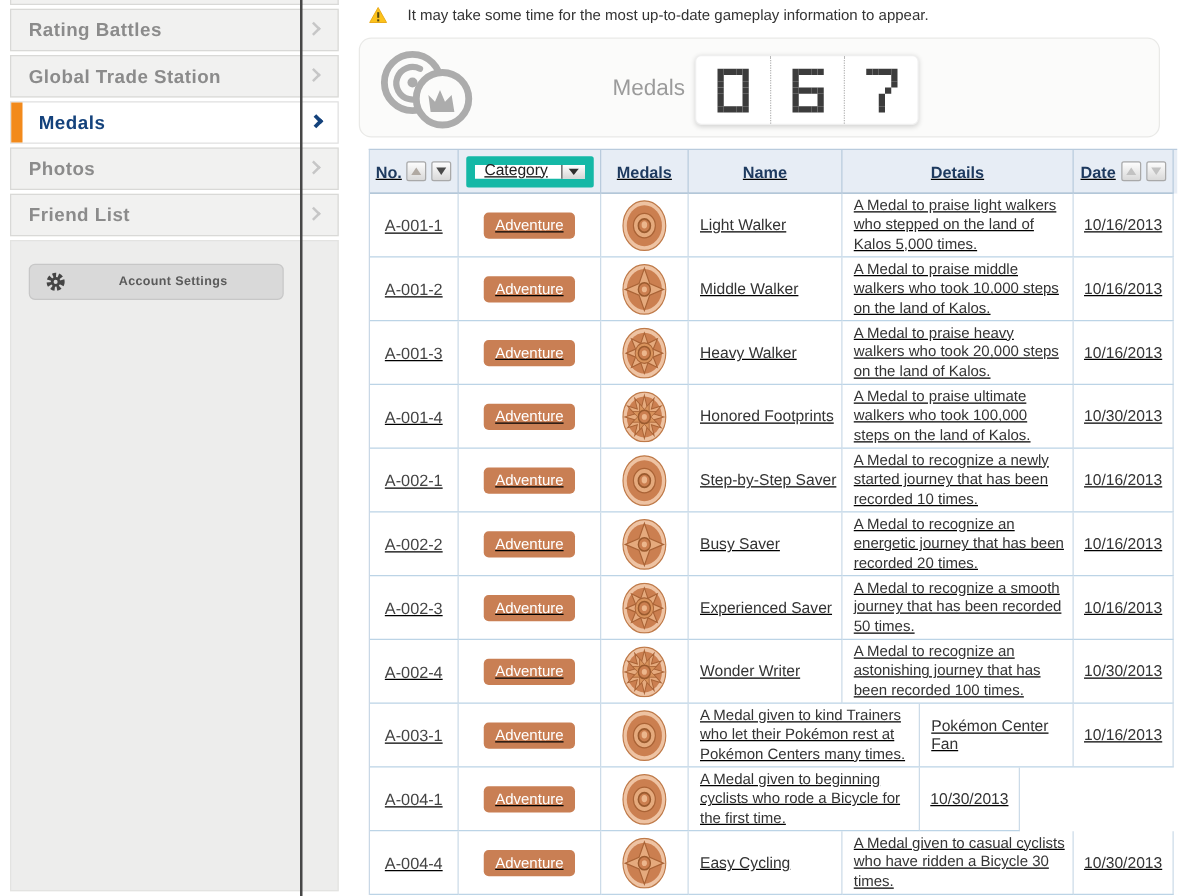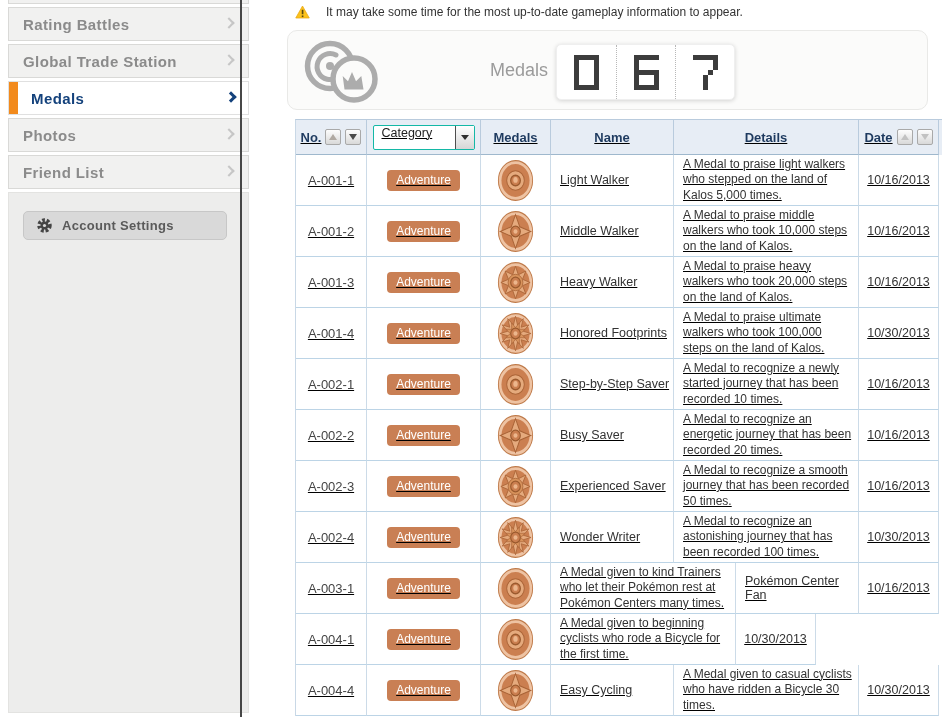--- a/index.html
+++ b/index.html
@@ -1,35 +1,35 @@
 <!DOCTYPE html>
 <html><head>
 <meta charset="utf-8">
 <style>
   * { margin:0; padding:0; box-sizing:border-box; }
   html,body { background:#fff; }
   body { font-family:"Liberation Sans", sans-serif; }
   .stage { position:relative; width:942px; height:717px; background:#fff; overflow:hidden; }
 
   
-  .sidebar { position:absolute; left:8px; top:0; width:241px; }
+  .sidebar { position:absolute; left:8px; top:0; width:263px; }
   .side-stub { height:4px; background:#f1f1f0; border:1px solid #d9d9d7; border-top:none; margin-bottom:3px; }
   .side-item { position:relative; height:34px; margin-bottom:3px; background:#f1f1f0;
                border:1px solid #d9d9d7; display:flex; align-items:center; cursor:pointer; }
   .side-label { padding-left:14px; font-size:15px; font-weight:bold; color:#8b8b8b; letter-spacing:.4px; }
   .chev { position:absolute; right:15px; top:50%; width:8px; height:8px; margin-top:-5px;
           border-top:2px solid #c6c6c6; border-right:2px solid #c6c6c6; transform:rotate(45deg); }
   .side-item.active { background:#fff; border-color:#e0e0e0; }
   .side-item.active .side-label { color:#14427c; padding-left:22px; }
   .side-item.active .bar { position:absolute; left:0; top:0; bottom:0; width:9px; background:#f28a1c; }
   .side-item.active .chev { border-color:#14427c; border-width:3px; right:13px; }
   .side-footer { background:#ededec; border:1px solid #e3e3e1; height:521px; padding-top:18px; }
   .account-btn { display:flex; align-items:center; gap:9px; margin-left:14px; width:204px; height:29px;
                  background:#d9d9d9; border:1px solid #c7c7c7; border-radius:5px; padding-left:12px; cursor:pointer; }
-  .account-btn span { font-size:13px; font-weight:bold; color:#5a5a5a; letter-spacing:.3px; }
+  .account-btn span { font-size:10px; font-weight:bold; color:#5a5a5a; letter-spacing:.3px;margin-left:33px; }
 
   .v-divider { position:absolute; left:240px; top:0; width:2px; height:717px; background:#474747; }
 
   
   .notice { position:absolute; left:295px; top:5px; display:flex; align-items:center; gap:16px; }
   .notice span { font-size:12px; color:#333; }
 
   .summary { position:absolute; left:287px; top:30px; width:641px; height:80px;
              background:#fbfbfa; border:1px solid #e9e9e7; border-radius:10px; }
   .summary-icon { position:absolute; left:13px; top:7px; }
@@ -62,22 +62,22 @@
   .cell-date { font-size:12.5px; color:#333; }
 
   .sort-btn { width:16px; height:16px; border:1px solid #a9a9a9; border-radius:2px;
               background:linear-gradient(#fdfdfd,#d9d9d9); display:inline-flex;
               align-items:center; justify-content:center; cursor:pointer; }
   .tri-up { width:0; height:0; border-left:4px solid transparent; border-right:4px solid transparent; border-bottom:6px solid #b0a9a2; }
   .tri-down { width:0; height:0; border-left:4px solid transparent; border-right:4px solid transparent; border-top:6px solid #4a4a4a; }
   .sort-btn.dim .tri-up { border-bottom-color:#c2c2c2; }
   .sort-btn.dim .tri-down { border-top-color:#c2c2c2; }
 
-  .fake-select { width:102px; height:25px; background:#fff; border:1px solid #14b8a6; border-radius:2px;
-                 display:flex; align-items:flex-start; font-weight:normal; cursor:pointer; }
+  .fake-select { width:102px; height:25px; background:#fff; border:7px solid #14b8a6; border-radius:2px;
+                 display:flex; align-items:flex-end; font-weight:normal; cursor:pointer; }
   .fs-label { flex:1; padding-left:8px; font-size:12.5px; color:#222; text-align:left; }
   .fs-btn { width:19px; height:100%; border-left:1px solid #4e4e4e;
             background:linear-gradient(#fefefe,#d6d6d6); display:flex; align-items:center; justify-content:center; }
   .fs-arrow { width:0; height:0; border-left:4px solid transparent; border-right:4px solid transparent; border-top:5px solid #2e2e2e; }
 </style>
 </head>
 <body>
 
 <div class="stage">
 

